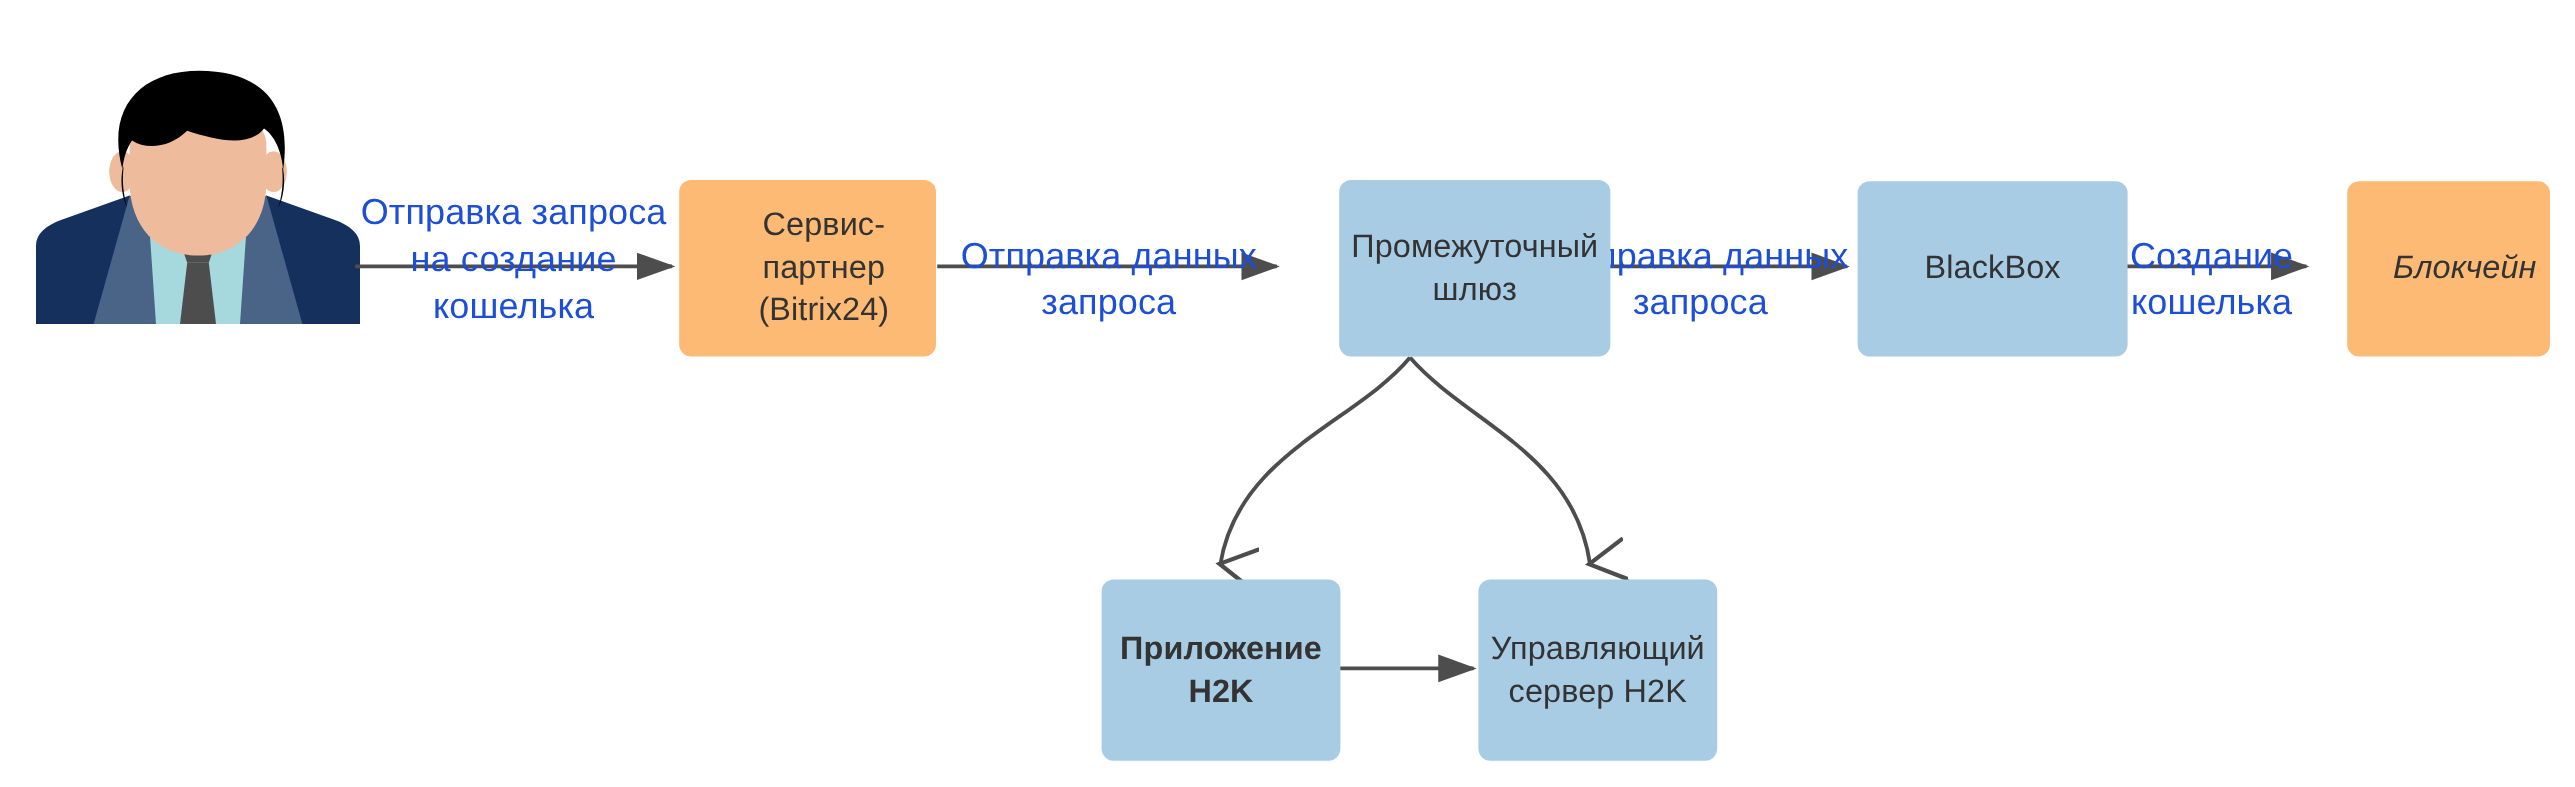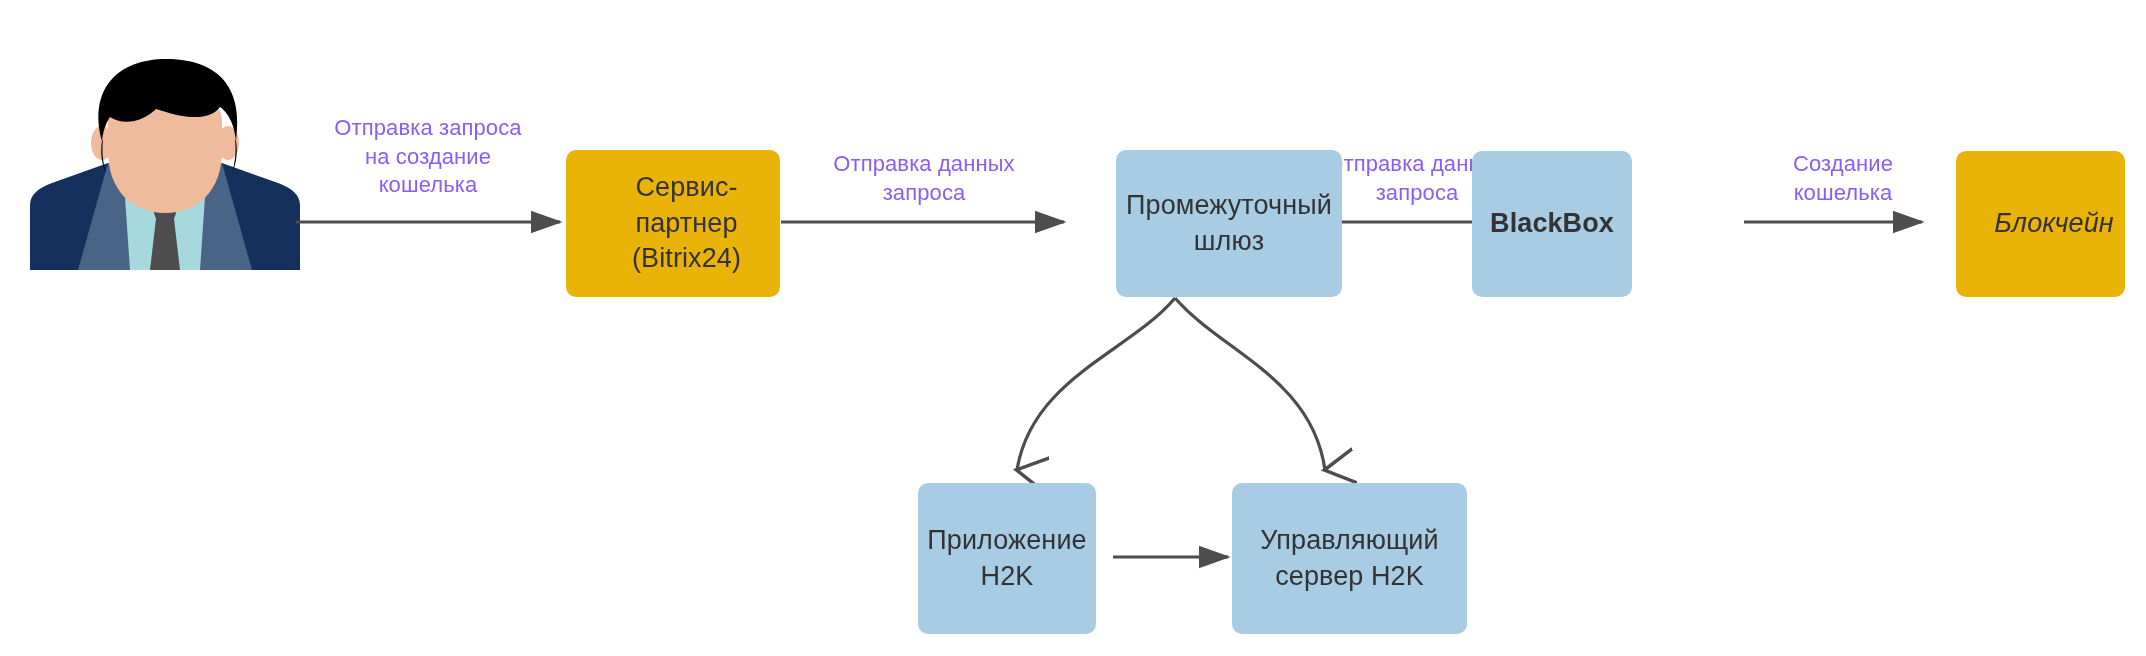--- a/index.html
+++ b/index.html
@@ -25,31 +25,32 @@
     align-items: center;
     justify-content: center;
     text-align: center;
     color: #333333;
     font-size: 27px;
     line-height: 1.32;
     letter-spacing: 0.1px;
     padding: 4px 6px;
     white-space: pre-line;
   }
-  .node.purple { background: #eab308; padding-left: 33px; }
+  .node.purple { background: #fdba74; padding-left: 33px; }
   .node.blue   { background: #a8cce4; }
 
   .edge-label {
     position: absolute;
-    color: #8b5cf6;
-    font-size: 22px;
+    color: #1d4ed8;
+    font-size: 30px;
     line-height: 1.30;
     text-align: center;
     white-space: pre-line;
     letter-spacing: 0.1px;
+    margin-top: 44px;
   }
 
   svg.edges {
     position: absolute;
     left: 0; top: 0;
     width: 2146px;
     height: 656px;
     overflow: visible;
   }
   .edge-line {
@@ -135,23 +136,23 @@
 
   <div class="edge-label" style="left:1748px; top:150px; width:190px;text-align:center;">Создание
 кошелька</div>
 
   <div class="node purple" style="left:566px; top:150px; width:214px; height:147px;">Сервис-партнер
 (Bitrix24)</div>
 
   <div class="node blue" style="left:1070px; top:150px; width:226px; height:147px;margin-left:46px;">Промежуточный
 шлюз</div>
 
-  <div class="node blue" style="left:1472px; top:151px; width:160px; height:146px;font-weight:bold;">BlackBox</div>
+  <div class="node blue" style="left:1548px; top:151px; width:225px; height:146px;">BlackBox</div>
 
   <div class="node purple" style="left:1956px; top:151px; width:169px; height:146px;font-style:italic;">Блокчейн</div>
 
-  <div class="node blue" style="left:918px; top:483px; width:178px; height:151px;">Приложение
+  <div class="node blue" style="left:918px; top:483px; width:199px; height:151px;font-weight:bold;">Приложение
 H2K</div>
 
-  <div class="node blue" style="left:1232px; top:483px; width:235px; height:151px;">Управляющий
+  <div class="node blue" style="left:1232px; top:483px; width:199px; height:151px;">Управляющий
 сервер H2K</div>
 
 </div>
 
 </body></html>

